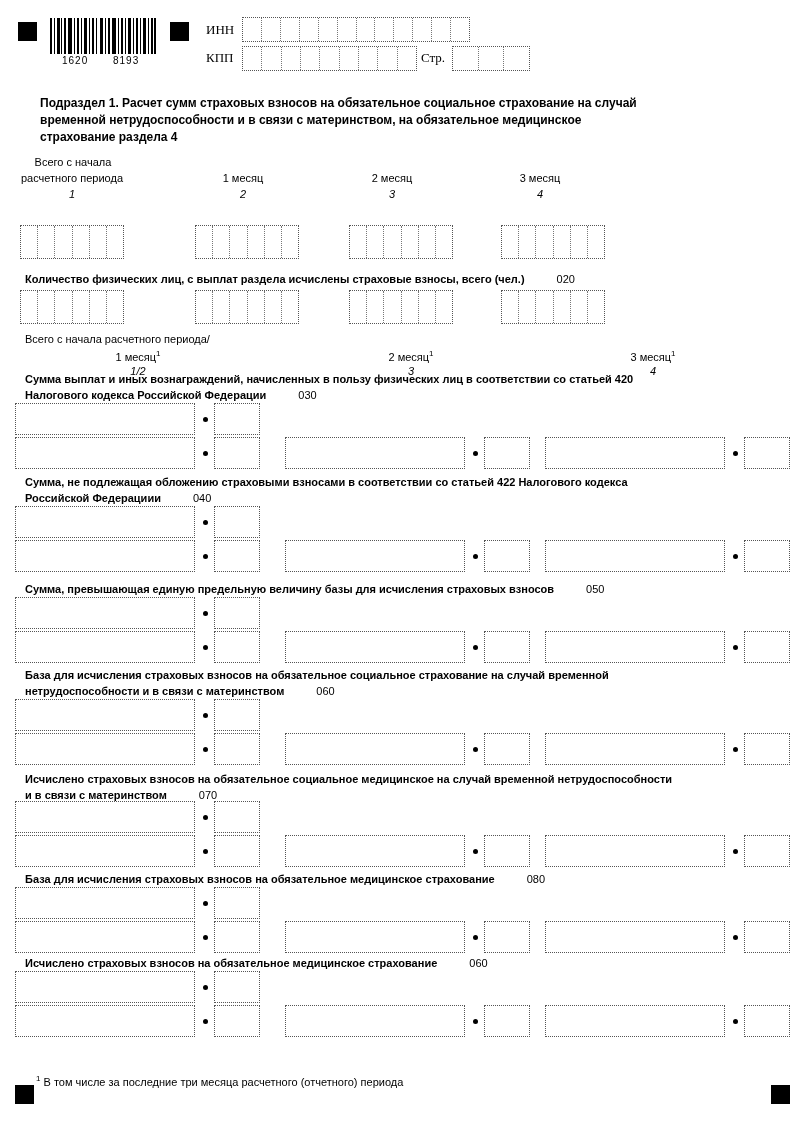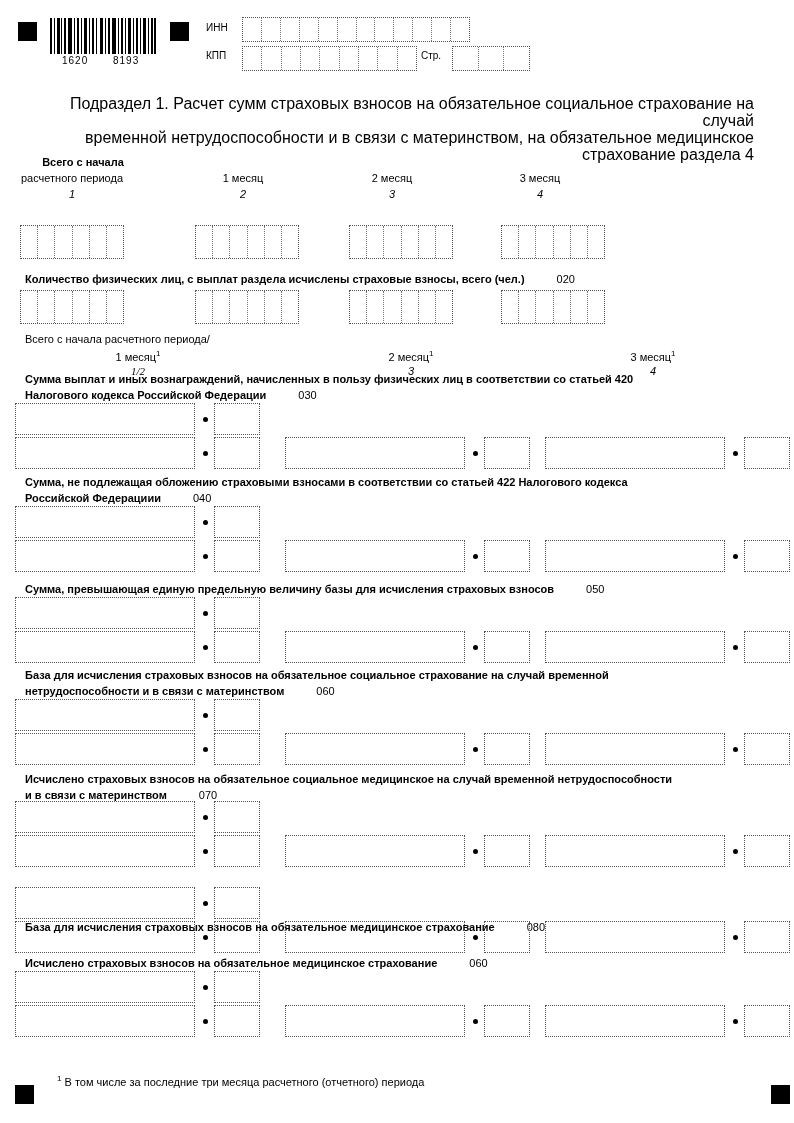--- a/index.html
+++ b/index.html
@@ -3,48 +3,48 @@
 <meta charset="utf-8">
 <style>
   html,body{margin:0;padding:0;background:#fff;}
   .page{
     position:relative;width:794px;height:1123px;background:#fff;
     font-family:"Liberation Sans","DejaVu Sans",sans-serif;color:#000;overflow:hidden;
   }
   .abs{position:absolute;}
   .sq{position:absolute;width:19px;height:19px;background:#000;}
   
-  .idlabel{position:absolute;font-size:10px;}
+  .idlabel{position:absolute;font-size:13px;font-family:Liberation Serif, serif;}
   .cellgroup{position:absolute;display:flex;border:1px dotted #555;box-sizing:border-box;background:#fff;}
   .cellgroup .cell{flex:1;border-right:1px dotted #777;}
   .cellgroup .cell:last-child{border-right:none;}
   
-  .title{position:absolute;left:40px;top:95px;width:714px;text-align:right;
-    font-size:16px;font-weight:normal;line-height:17px;white-space:pre-line;}
+  .title{position:absolute;left:40px;top:95px;width:714px;text-align:left;
+    font-size:12px;font-weight:bold;line-height:17px;white-space:pre-line;}
   
   .h1txt{position:absolute;font-size:11px;text-align:center;}
   .hnum{position:absolute;font-size:11px;font-style:italic;text-align:center;}
   .h2left{position:absolute;font-size:11px;}
   sup{font-size:8px;}
   
   .rowlabel{position:absolute;left:25px;width:760px;font-size:11px;font-weight:bold;line-height:16px;}
   .rowlabel .lbl{white-space:pre-line;}
   .rowlabel .code{font-weight:normal;padding-left:32px;}
   
   .countrow{position:absolute;left:0;width:794px;height:34px;}
   .countgroup{top:0;height:34px;width:104px;}
   
   .moneyrow{position:absolute;left:0;width:794px;height:32px;}
   .mfield{position:absolute;top:0;display:flex;align-items:center;}
   .rub{position:relative;display:flex;width:180px;height:32px;border:1px dotted #555;box-sizing:border-box;}
   .kop{position:relative;display:flex;width:46px;height:32px;border:1px dotted #555;box-sizing:border-box;}
   .dot{width:5px;height:5px;background:#000;border-radius:50%;margin:0 6px 0 8px;flex:none;}
   .mf1{left:15px;} .mf2{left:285px;} .mf3{left:545px;}
   
-  .footnote{position:absolute;left:57px;top:1074px;font-size:11px;}
+  .footnote{position:absolute;left:36px;top:1074px;font-size:11px;}
   
   .bcnum{position:absolute;top:55px;font-size:10px;letter-spacing:1px;}
 </style>
 </head>
 <body>
 
 <div class="page">
 
   <div class="sq" style="left:18px;top:22px;"></div>
   <svg class="abs" style="left:50px;top:18px;" width="106" height="36">
@@ -114,21 +114,21 @@
   <div class="cellgroup" style="left:452px;top:46px;width:78px;height:25px;">
       <div class="cell"></div>
       <div class="cell"></div>
       <div class="cell"></div>
     </div>
 
   <div class="title">Подраздел 1. Расчет сумм страховых взносов на обязательное социальное страхование на случай
 временной нетрудоспособности и в связи с материнством, на обязательное медицинское
 страхование раздела 4</div>
 
-  <div class="h1txt" style="left:28px;top:156px;width:110px;font-weight:bold;">Всего с начала</div>
+  <div class="h1txt" style="left:18px;top:156px;width:110px;">Всего с начала</div>
   <div class="h1txt" style="left:17px;top:172px;width:110px;">расчетного периода</div>
   <div class="hnum" style="left:17px;top:188px;width:110px;">1</div>
   <div class="h1txt" style="left:193px;top:172px;width:100px;">1 месяц</div>
   <div class="h1txt" style="left:342px;top:172px;width:100px;">2 месяц</div>
   <div class="h1txt" style="left:490px;top:172px;width:100px;">3 месяц</div>
   <div class="hnum" style="left:193px;top:188px;width:100px;">2</div>
   <div class="hnum" style="left:342px;top:188px;width:100px;">3</div>
   <div class="hnum" style="left:490px;top:188px;width:100px;">4</div>
 
   <div class="countrow" style="top:225px;">
@@ -207,21 +207,21 @@
   <div class="h2left" style="left:25px;top:333px;">Всего с начала расчетного периода/</div>
   <div class="h1txt" style="left:78px;top:349px;width:120px;">
     <span>1 месяц</span><sup>1</sup>
   </div>
   <div class="h1txt" style="left:351px;top:349px;width:120px;">
     <span>2 месяц</span><sup>1</sup>
   </div>
   <div class="h1txt" style="left:593px;top:349px;width:120px;">
     <span>3 месяц</span><sup>1</sup>
   </div>
-  <div class="hnum" style="left:78px;top:365px;width:120px;font-family:Liberation Serif, serif;">1/2</div>
+  <div class="hnum" style="left:78px;top:365px;width:120px;">1/2</div>
   <div class="hnum" style="left:351px;top:365px;width:120px;">3</div>
   <div class="hnum" style="left:593px;top:365px;width:120px;">4</div>
 
   <div class="rowlabel" style="top:371px;">
     <span class="lbl">Сумма выплат и иных вознаграждений, начисленных в пользу физических лиц в соответствии со статьей 420
 Налогового кодекса Российской Федерации</span><span class="code">030</span>
   </div>
   <div class="moneyrow" style="top:403px;">
     <div class="mfield mf1">
       <div class="rub">
@@ -635,21 +635,21 @@
           <div class="cell"></div>
         </div>
         <span class="dot"></span>
         <div class="kop">
           <div class="cell"></div>
           <div class="cell"></div>
         </div>
     </div>
   </div>
 
-  <div class="rowlabel" style="top:871px;margin-top:48px;">
+  <div class="rowlabel" style="top:871px;">
     <span class="lbl">База для исчисления страховых взносов на обязательное медицинское страхование</span><span class="code">080</span>
   </div>
   <div class="moneyrow" style="top:887px;">
     <div class="mfield mf1">
       <div class="rub">
           <div class="cell"></div>
           <div class="cell"></div>
           <div class="cell"></div>
           <div class="cell"></div>
           <div class="cell"></div>

